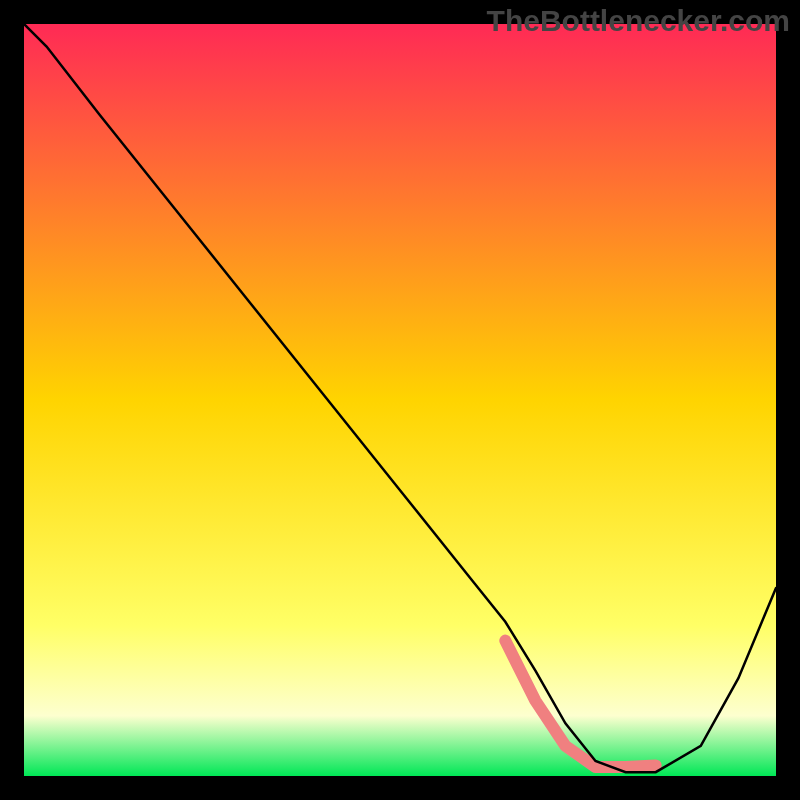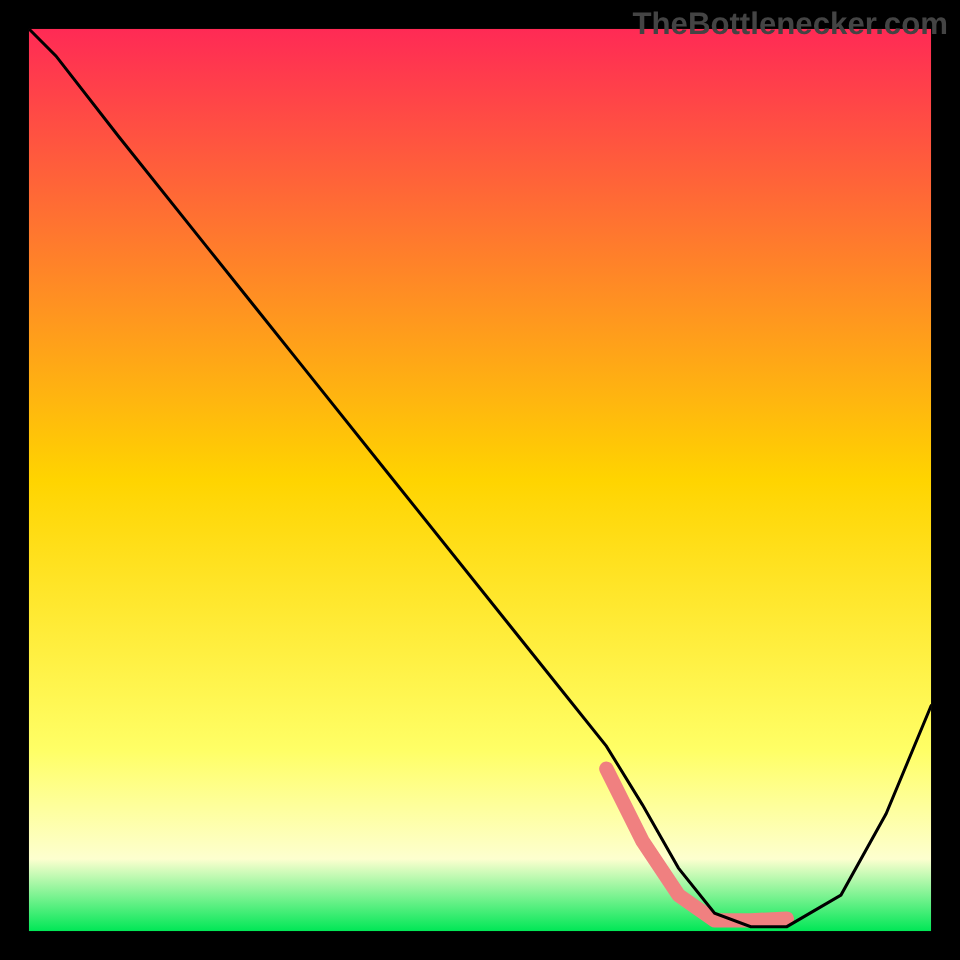--- a/index.html
+++ b/index.html
@@ -9,21 +9,21 @@
     width: 800px;
     height: 800px;
     position: relative;
     font-family: Arial, sans-serif;
   }
   .watermark {
     position: absolute;
     top: 4px;
     right: 10px;
     color: #444;
-    font-size: 26px;
+    font-size: 30px;
     font-weight: bold;
     z-index: 10;
   }
   .plot-area {
     position: absolute;
     left: 24px;
     top: 24px;
     width: 752px;
     height: 752px;
   }

